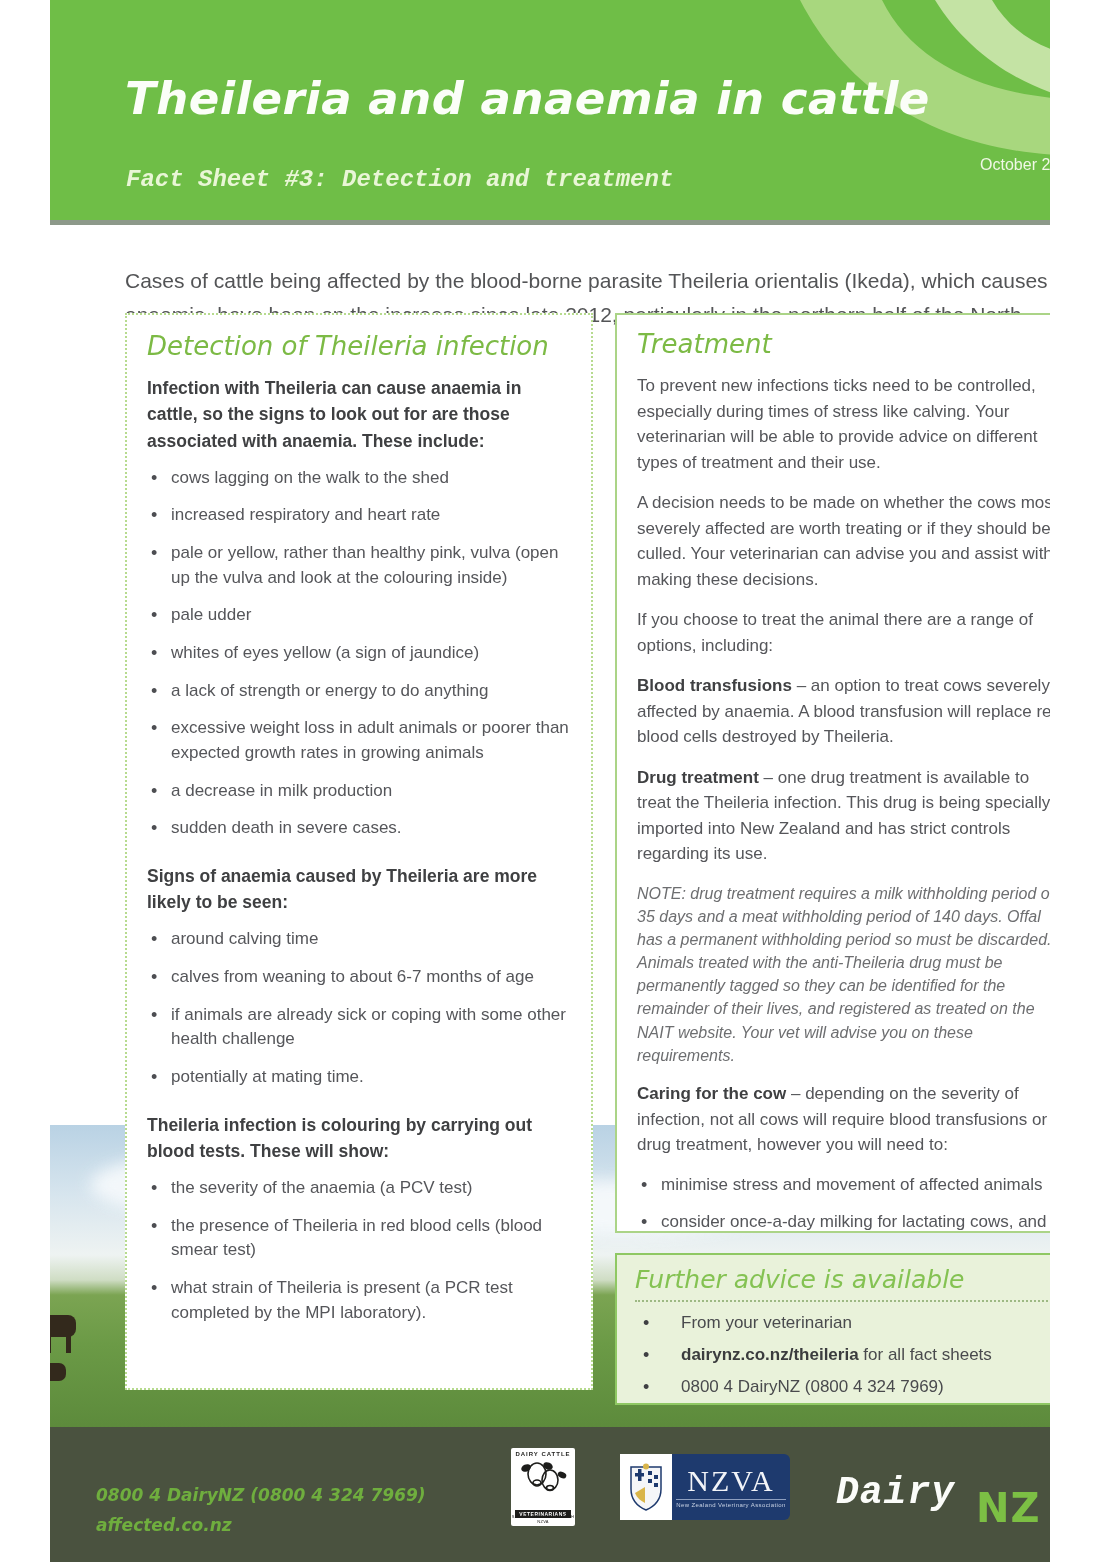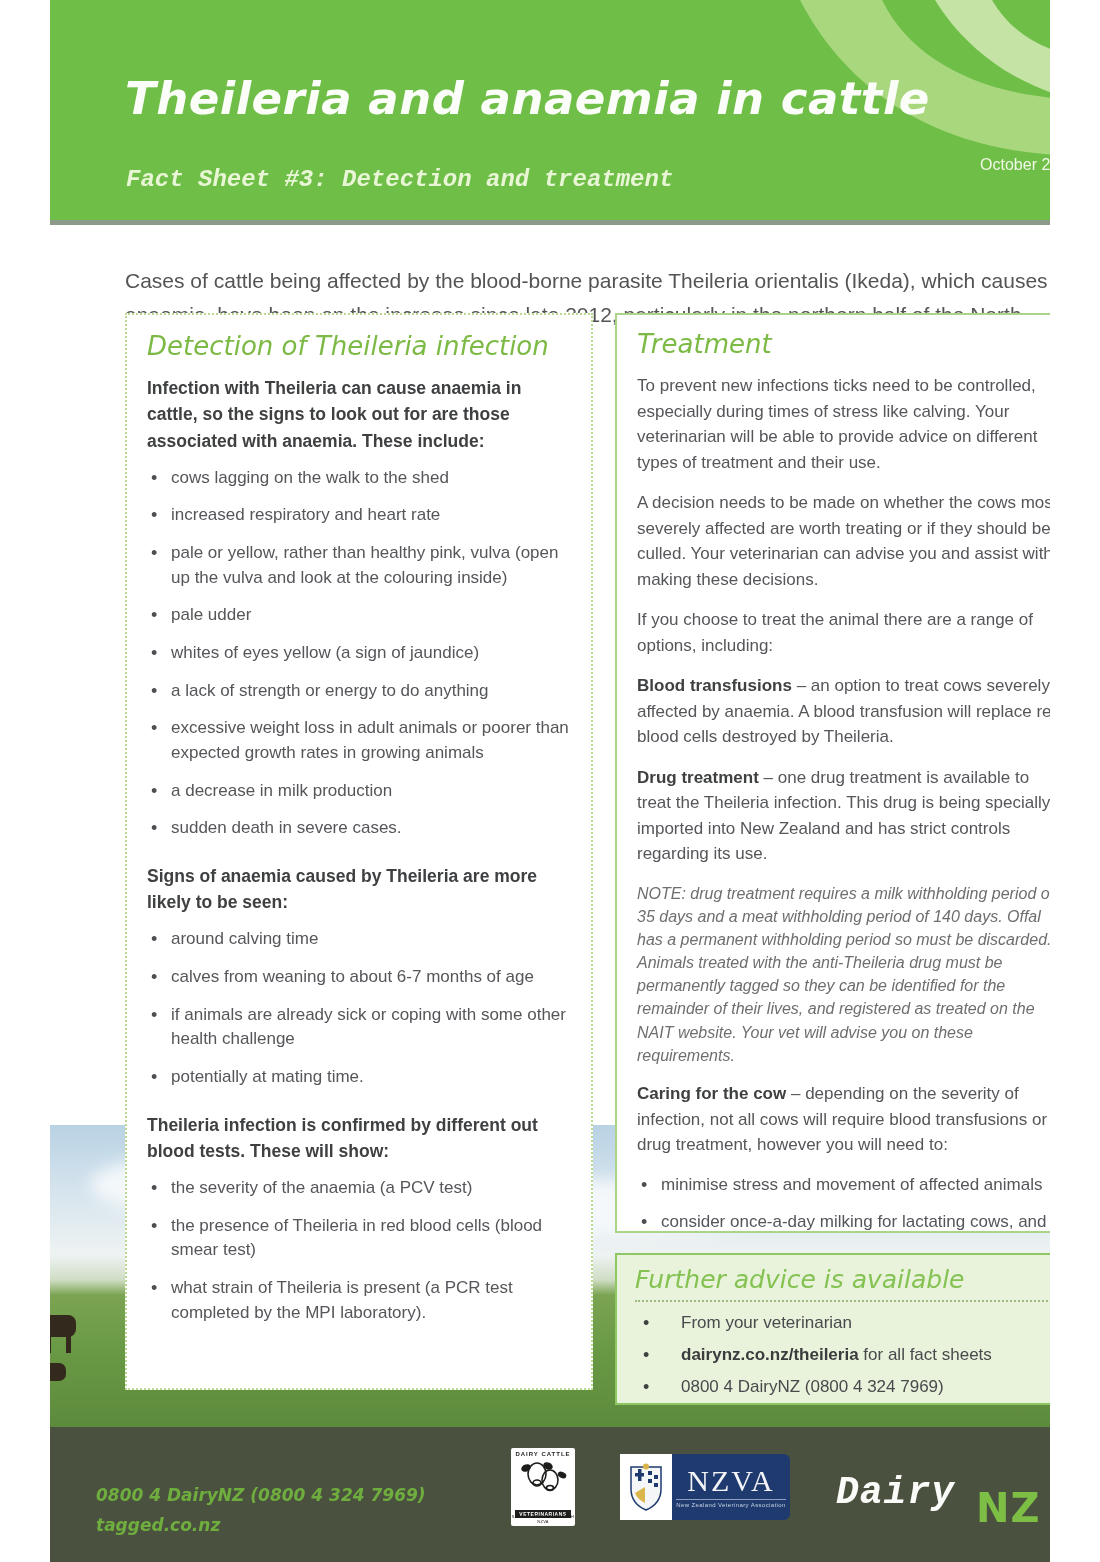--- a/index.html
+++ b/index.html
@@ -235,21 +235,21 @@
       <li>a decrease in milk production</li>
       <li>sudden death in severe cases.</li>
     </ul>
     <p class="bold-para sub-gap">Signs of anaemia caused by Theileria are more likely to be seen:</p>
     <ul class="blist tight">
       <li>around calving time</li>
       <li>calves from weaning to about 6-7 months of age</li>
       <li>if animals are already sick or coping with some other health challenge</li>
       <li>potentially at mating time.</li>
     </ul>
-    <p class="bold-para sub-gap">Theileria infection is confirmed by different out blood tests. These will show:</p>
+    <p class="bold-para sub-gap">Theileria infection is colouring by carrying out blood tests. These will show:</p>
     <ul class="blist tight">
       <li>the severity of the anaemia (a PCV test)</li>
       <li>the presence of Theileria in red blood cells (blood smear test)</li>
       <li>what strain of Theileria is present (a PCR test completed by the MPI laboratory).</li>
     </ul>
   </div>
 
   <div class="box-treatment">
     <h2 class="green-head">Treatment</h2>
     <p class="body-para">To prevent new infections ticks need to be controlled, especially during times of stress like calving. Your veterinarian will be able to provide advice on different types of treatment and their use.</p>
@@ -271,21 +271,21 @@
     <h2 class="advice-head">Further advice is available</h2>
     <ul class="alist">
       <li>From your veterinarian</li>
       <li><strong class="linkish">dairynz.co.nz/theileria</strong><span> for all fact sheets</span></li>
       <li>0800 4 DairyNZ (0800 4 324 7969)</li>
     </ul>
   </div>
 
   <div class="footer">
     <div class="footer-phone">0800 4 DairyNZ (0800 4 324 7969)</div>
-    <div class="footer-web">tagged.co.nz</div>
+    <div class="footer-web">affected.co.nz</div>
 
     <div class="logo-dcv">
       <div class="arc-text">DAIRY CATTLE</div>
       <svg width="52" height="42" viewBox="0 0 52 42" style="margin-top:1px;">
         <g fill="none" stroke="#1d1d1b" stroke-width="1.6">
           <ellipse cx="20" cy="16" rx="9" ry="11"></ellipse>
           <ellipse cx="33" cy="22" rx="8" ry="10"></ellipse>
           <ellipse cx="20" cy="25" rx="4" ry="3"></ellipse>
           <ellipse cx="33" cy="30" rx="3.5" ry="2.5"></ellipse>
         </g>

